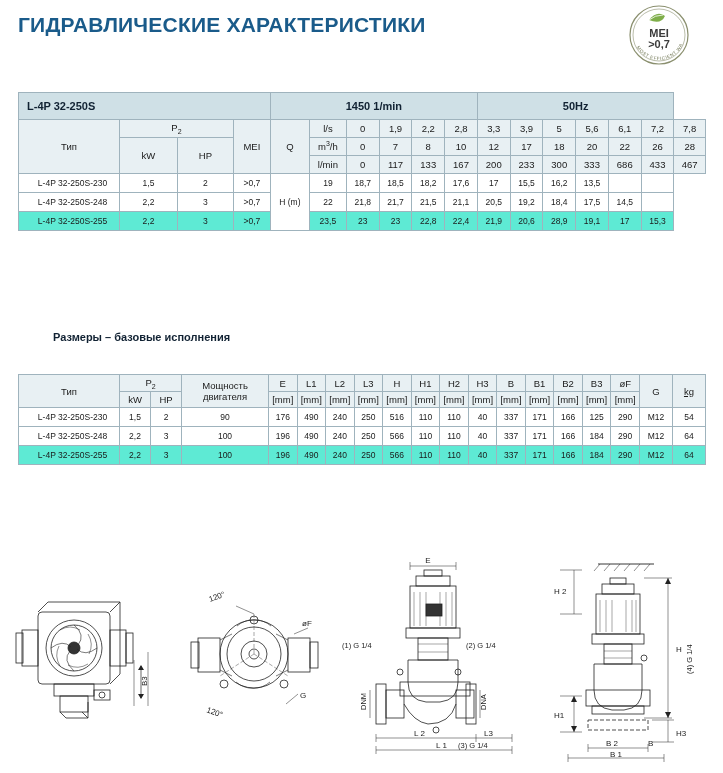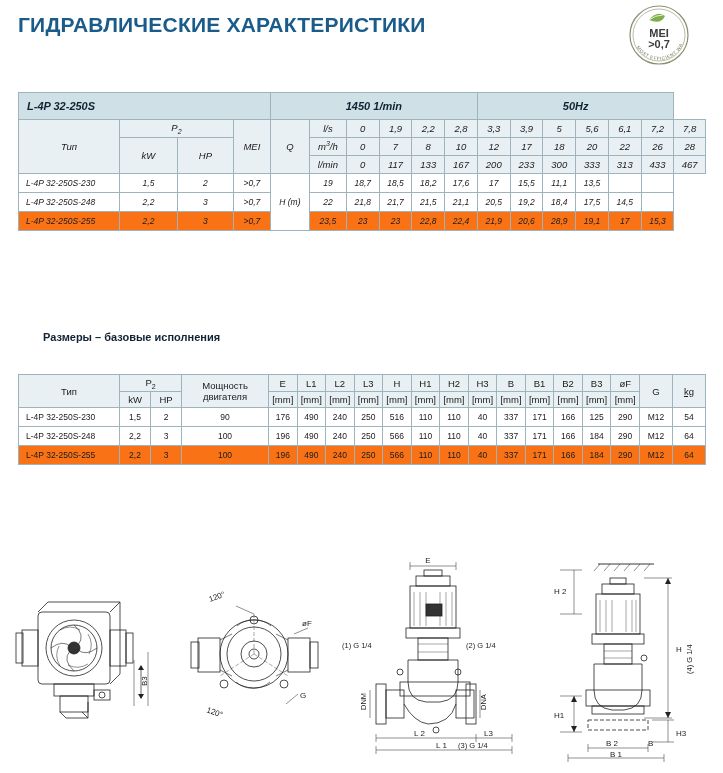--- a/index.html
+++ b/index.html
@@ -28,28 +28,28 @@
   table{border-collapse:collapse;font-size:9px;}
   td,th{border:1px solid #9fb3bd;padding:0;text-align:center;vertical-align:middle;font-weight:normal;}
   .tbl{position:absolute;}
 
   .bluehead td{
     background:#cfe0e6;font-weight:bold;font-size:11px;color:#123;
     height:26px;
   }
   .hdr td{background:#e8f0f3;height:17px;font-size:9.5px;}
   .hdr-tall td{background:#e8f0f3;font-size:9.5px;}
-  .rowlabel{text-align:left;padding-left:7px;font-size:8.5px;}
+  .rowlabel{text-align:center;padding-left:7px;font-size:8.5px;}
   .datarow td{height:18px;background:#ffffff;font-size:8.5px;}
-  .datarow.alt td{background:#f97316;}
+  .datarow.alt td{background:#5eead4;}
   .sub{font-size:7px;vertical-align:sub;}
   .sup{font-size:7px;vertical-align:super;}
 
   .section-title{
-    position:absolute;left:22px;font-size:11px;font-weight:bold;color:#123;padding-left:21px;
+    position:absolute;left:32px;font-size:11px;font-weight:bold;color:#123;padding-left:21px;
   }
 
   
   .draw{position:absolute;}
   .draw svg{display:block;}
 </style>
 </head>
 <body>
 
 <div class="page">
@@ -64,21 +64,21 @@
       <path d="M38 16 q6 -5 14 -5" fill="none" stroke="#ffffff" stroke-width="0.8"></path>
       <text x="48" y="33" text-anchor="middle" font-family="Liberation Sans, sans-serif" font-size="11" font-weight="bold" fill="#3b3b3b">MEI</text>
       <text x="48" y="44" text-anchor="middle" font-family="Liberation Sans, sans-serif" font-size="11" font-weight="bold" fill="#3b3b3b">&gt;0,7</text>
       <path id="arcpath" d="M24 40 a26 26 0 0 0 48 0" fill="none" stroke="none"></path>
       <text font-family="Liberation Sans, sans-serif" font-size="4.6" fill="#6d7350" letter-spacing="0.6">
         <textPath href="#arcpath" startOffset="6%">MOST EFFICIENT WATER PUMPS</textPath>
       </text>
     </svg>
   </div>
 
-  <table class="tbl" style="left:18px;top:92px;width:688px;font-style:italic;">
+  <table class="tbl" style="left:18px;top:92px;width:688px;">
     <tbody>
         <tr class="bluehead">
       <td colspan="4" style="text-align:left;padding-left:8px;">L-4P 32-250S</td>
       <td colspan="6">1450 1/min</td>
       <td colspan="6">50Hz</td>
     </tr>
 
     <tr class="hdr">
       <td rowspan="3" style="width:100px;">Тип</td>
       <td colspan="2" style="width:60px;">
@@ -122,39 +122,39 @@
     <tr class="hdr">
       <td>l/min</td>
       <td>0</td>
       <td>117</td>
       <td>133</td>
       <td>167</td>
       <td>200</td>
       <td>233</td>
       <td>300</td>
       <td>333</td>
-      <td>313</td>
+      <td>686</td>
       <td>433</td>
       <td>467</td>
     </tr>
 
     <tr class="datarow">
       <td class="rowlabel">L-4P 32-250S-230</td>
       <td>1,5</td>
       <td>2</td>
       <td>&gt;0,7</td>
       <td rowspan="3">H (m)</td>
       <td>19</td>
       <td>18,7</td>
       <td>18,5</td>
       <td>18,2</td>
       <td>17,6</td>
       <td>17</td>
       <td>15,5</td>
-      <td>11,1</td>
+      <td>16,2</td>
       <td>13,5</td>
       <td></td>
       <td></td>
     </tr>
 
     <tr class="datarow">
       <td class="rowlabel">L-4P 32-250S-248</td>
       <td>2,2</td>
       <td>3</td>
       <td>&gt;0,7</td>

